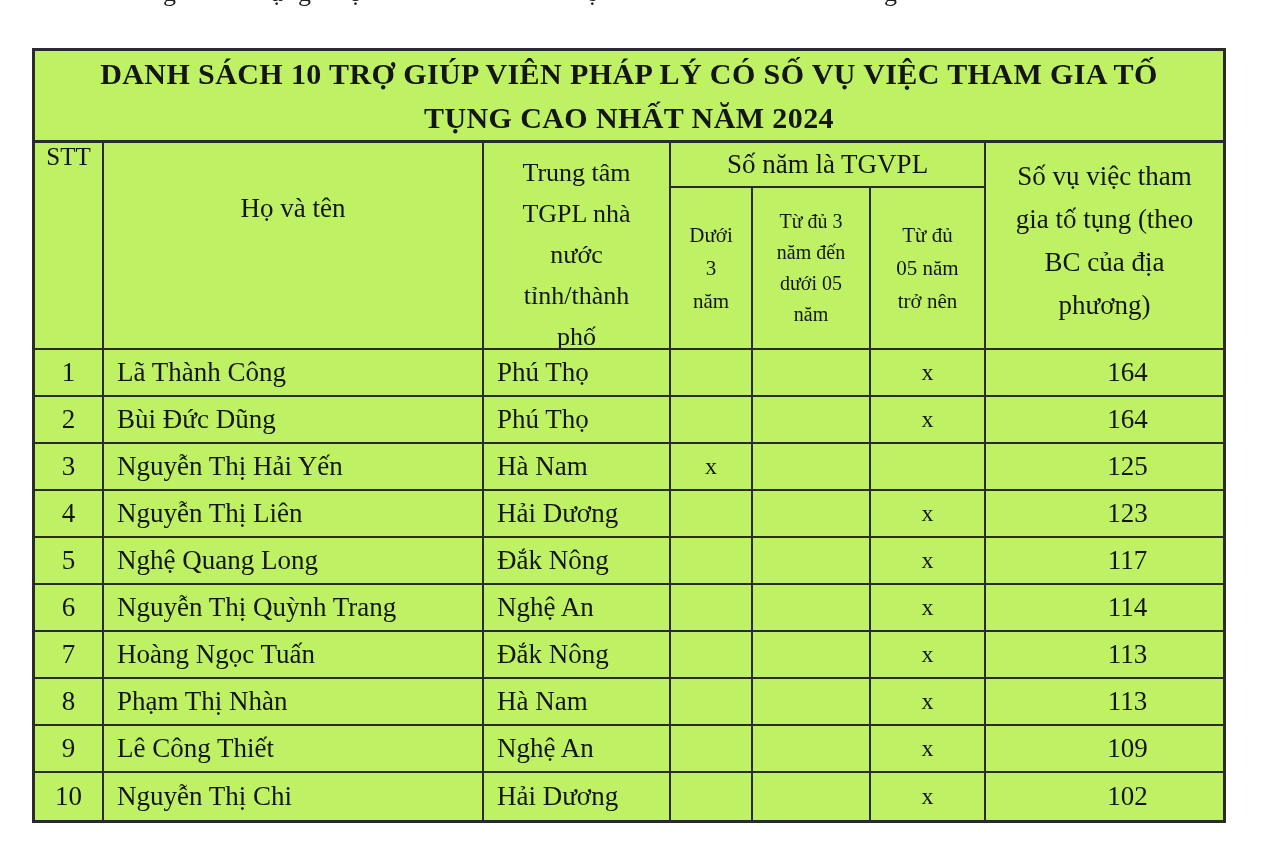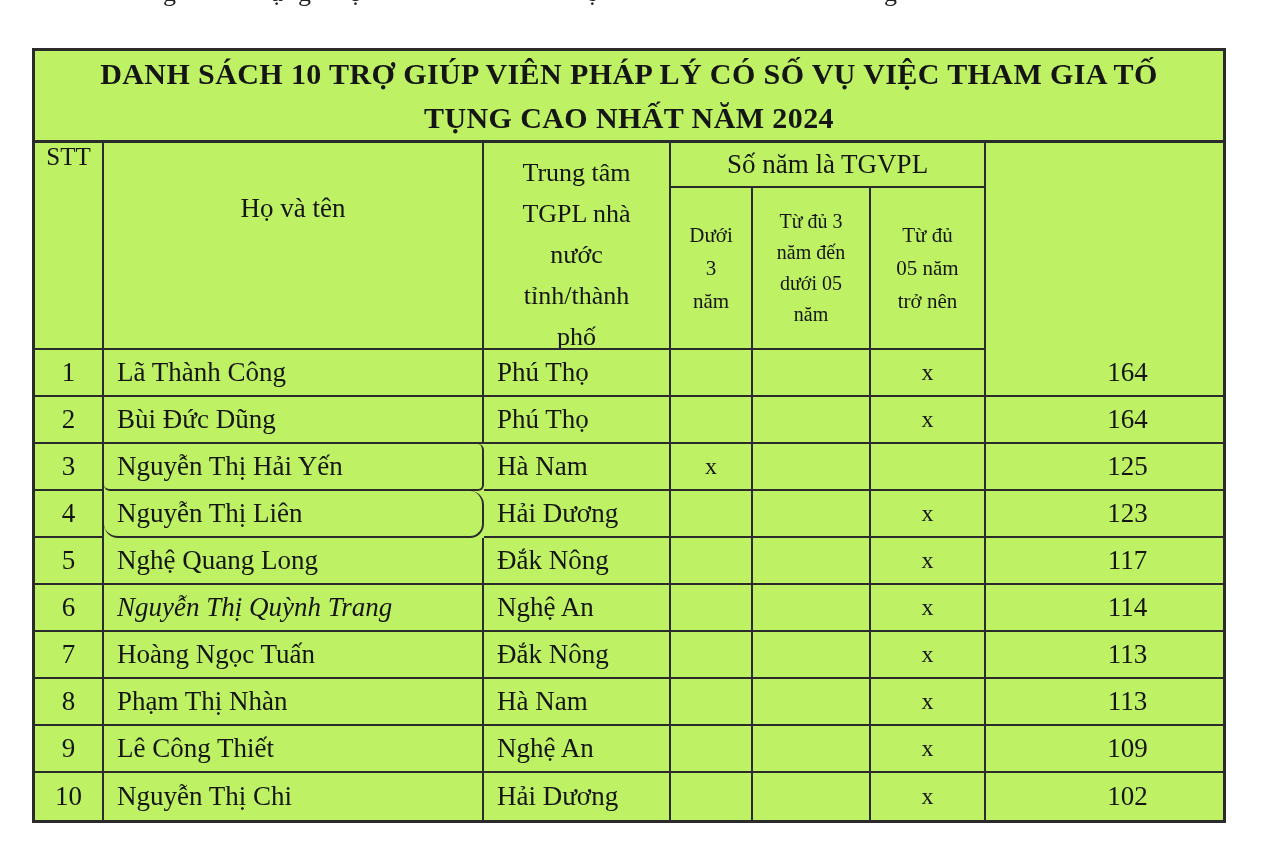--- a/index.html
+++ b/index.html
@@ -82,57 +82,61 @@
   <div class="cell h-u3">Dưới
 3
 năm</div>
   <div class="cell h-35">Từ đủ 3
 năm đến
 dưới 05
 năm</div>
   <div class="cell h-5u">Từ đủ
 05 năm
 trở nên</div>
+  <div class="cell h-cases">Số vụ việc tham
+gia tố tụng (theo
+BC của địa
+phương)</div>
 <div class="cell data" style="grid-area: 4 / 1;">1</div>
     <div class="cell data l" style="grid-area: 4 / 2;">Lã Thành Công</div>
     <div class="cell data l" style="grid-area: 4 / 3;">Phú Thọ</div>
     <div class="cell data mark" style="grid-area: 4 / 4;"></div>
     <div class="cell data mark" style="grid-area: 4 / 5;"></div>
     <div class="cell data mark" style="grid-area: 4 / 6;">x</div>
     <div class="cell data last-col" style="grid-area: 4 / 7;">164</div>
     <div class="cell data" style="grid-area: 5 / 1;">2</div>
     <div class="cell data l" style="grid-area: 5 / 2;">Bùi Đức Dũng</div>
     <div class="cell data l" style="grid-area: 5 / 3;">Phú Thọ</div>
     <div class="cell data mark" style="grid-area: 5 / 4;"></div>
     <div class="cell data mark" style="grid-area: 5 / 5;"></div>
     <div class="cell data mark" style="grid-area: 5 / 6;">x</div>
     <div class="cell data last-col" style="grid-area: 5 / 7;">164</div>
     <div class="cell data" style="grid-area: 6 / 1;">3</div>
-    <div class="cell data l" style="grid-area: 6 / 2; border-radius: 6px;">Nguyễn Thị Hải Yến</div>
+    <div class="cell data l" style="grid-area: 6 / 2;">Nguyễn Thị Hải Yến</div>
     <div class="cell data l" style="grid-area: 6 / 3;">Hà Nam</div>
     <div class="cell data mark" style="grid-area: 6 / 4;">x</div>
     <div class="cell data mark" style="grid-area: 6 / 5;"></div>
     <div class="cell data mark" style="grid-area: 6 / 6;"></div>
     <div class="cell data last-col" style="grid-area: 6 / 7;">125</div>
     <div class="cell data" style="grid-area: 7 / 1;">4</div>
-    <div class="cell data l" style="grid-area: 7 / 2; border-radius: 14px;">Nguyễn Thị Liên</div>
+    <div class="cell data l" style="grid-area: 7 / 2;">Nguyễn Thị Liên</div>
     <div class="cell data l" style="grid-area: 7 / 3;">Hải Dương</div>
     <div class="cell data mark" style="grid-area: 7 / 4;"></div>
     <div class="cell data mark" style="grid-area: 7 / 5;"></div>
     <div class="cell data mark" style="grid-area: 7 / 6;">x</div>
     <div class="cell data last-col" style="grid-area: 7 / 7;">123</div>
     <div class="cell data" style="grid-area: 8 / 1;">5</div>
     <div class="cell data l" style="grid-area: 8 / 2;">Nghệ Quang Long</div>
     <div class="cell data l" style="grid-area: 8 / 3;">Đắk Nông</div>
     <div class="cell data mark" style="grid-area: 8 / 4;"></div>
     <div class="cell data mark" style="grid-area: 8 / 5;"></div>
     <div class="cell data mark" style="grid-area: 8 / 6;">x</div>
     <div class="cell data last-col" style="grid-area: 8 / 7;">117</div>
     <div class="cell data" style="grid-area: 9 / 1;">6</div>
-    <div class="cell data l" style="grid-area: 9 / 2; font-style: italic;">Nguyễn Thị Quỳnh Trang</div>
+    <div class="cell data l" style="grid-area: 9 / 2;">Nguyễn Thị Quỳnh Trang</div>
     <div class="cell data l" style="grid-area: 9 / 3;">Nghệ An</div>
     <div class="cell data mark" style="grid-area: 9 / 4;"></div>
     <div class="cell data mark" style="grid-area: 9 / 5;"></div>
     <div class="cell data mark" style="grid-area: 9 / 6;">x</div>
     <div class="cell data last-col" style="grid-area: 9 / 7;">114</div>
     <div class="cell data" style="grid-area: 10 / 1;">7</div>
     <div class="cell data l" style="grid-area: 10 / 2;">Hoàng Ngọc Tuấn</div>
     <div class="cell data l" style="grid-area: 10 / 3;">Đắk Nông</div>
     <div class="cell data mark" style="grid-area: 10 / 4;"></div>
     <div class="cell data mark" style="grid-area: 10 / 5;"></div>

